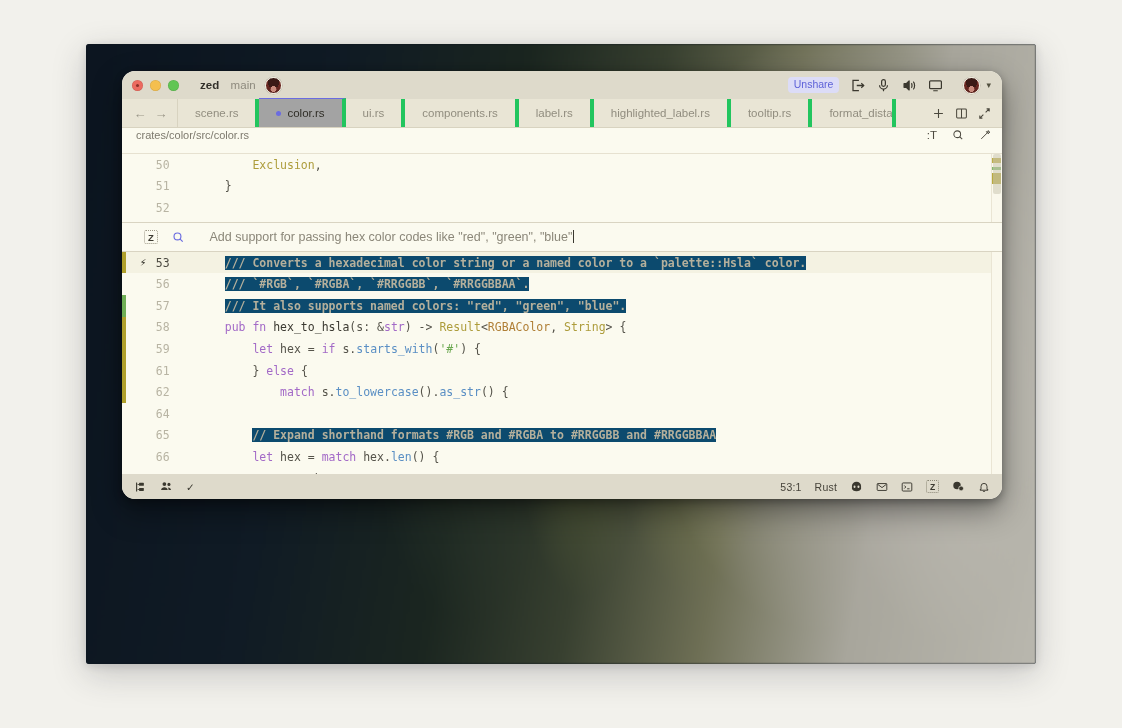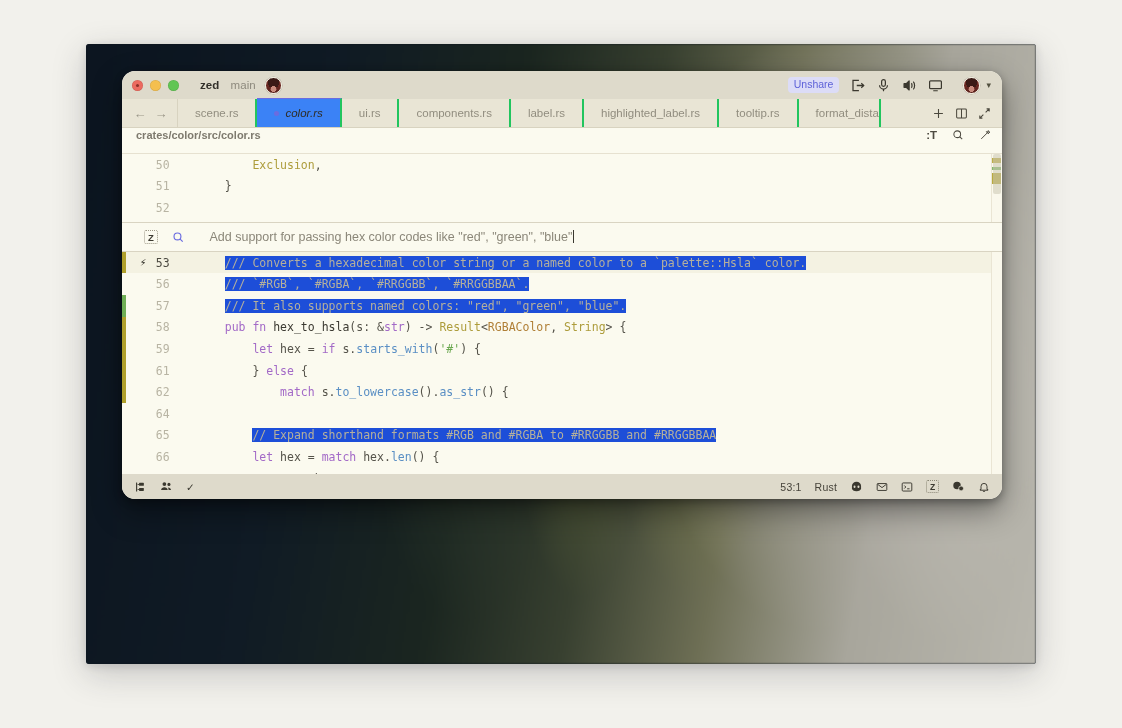--- a/index.html
+++ b/index.html
@@ -107,50 +107,48 @@
   .navbtns { display: flex; align-items: center; gap: 3px; padding: 0 7px 0 9px; border-right: 1px solid #d8d3c0; }
   .navbtn { width: 18px; height: 18px; display: flex; align-items: center; justify-content: center;
             color: #4b483d; font-size: 13px; line-height: 1; }
   .navbtn.dim { color: #9a9688; }
 
   .tab {
     display: flex; align-items: center; justify-content: center;
     padding: 0 17px;
     font-size: 11.5px;
     color: #918d7f;
-    border-right: 2px solid #22c55e;
+    border-right: 4px solid #22c55e;
     white-space: nowrap;
     position: relative;
   }
   .tab.active {
-    background: #3b82f6;
+    background: #a3a3a3;
     color: #2f2d26;
     border-top: 1.5px solid #6b6ce0;
     margin-top: -1px;
-    font-style: italic;
   }
   .tab .tdot {
     width: 5px; height: 5px; border-radius: 50%; background: #6b6ce0;
     margin-right: 6px; flex: none;
   }
   .tab.clipped { overflow: hidden; max-width: 84px; justify-content: flex-start; padding-right: 0; }
   .tabactions { display: flex; align-items: center; gap: 10px; padding: 0 11px 0 10px; margin-left: auto; }
   .tabactions .ta { color: #4a473c; display: flex; align-items: center; }
   .tabactions svg { display: block; }
 
   
   .breadcrumb-bar {
     height: 26px; flex: none;
     background: #fbfaef;
     display: flex; align-items: center;
     padding: 0 11px 12px 14px;
     border-bottom: 1px solid #e6e1d0;
     font-size: 11px;
     color: #7e7a6e;
-    font-weight: bold;
   }
   .bc-right { margin-left: auto; display: flex; align-items: center; gap: 15px; color: #4d4a40; }
   .bc-right .bci { display: flex; align-items: center; font-size: 11.5px; }
 
   
   .editor {
     flex: 1; position: relative;
     background: #fbfaef;
     overflow: hidden;
     font-family: "DejaVu Sans Mono", monospace;
@@ -178,21 +176,21 @@
   
   .c-com  { color: #b5b09c; }
   .c-kw   { color: #a36ac7; }
   .c-fn   { color: #3b3931; }
   .c-ty   { color: #ad9c3b; }
   .c-type2{ color: #b07f36; margin-top: 24px; }
   .c-str  { color: #6aa84f; }
   .c-meth { color: #5a8fc4; }
   .c-num  { color: #b07f36; }
   .c-punc { color: #55534a; }
-  .hl     { background: #1d4ed8; }
+  .hl     { background: #0c4a6e; font-weight: bold; }
 
   
   .assist {
     position: absolute;
     left: 0; right: 0;
     height: 30px;
     background: #fbfaef;
     border-top: 1px solid #d9d4c2;
     border-bottom: 1px solid #d9d4c2;
     display: flex; align-items: center;

